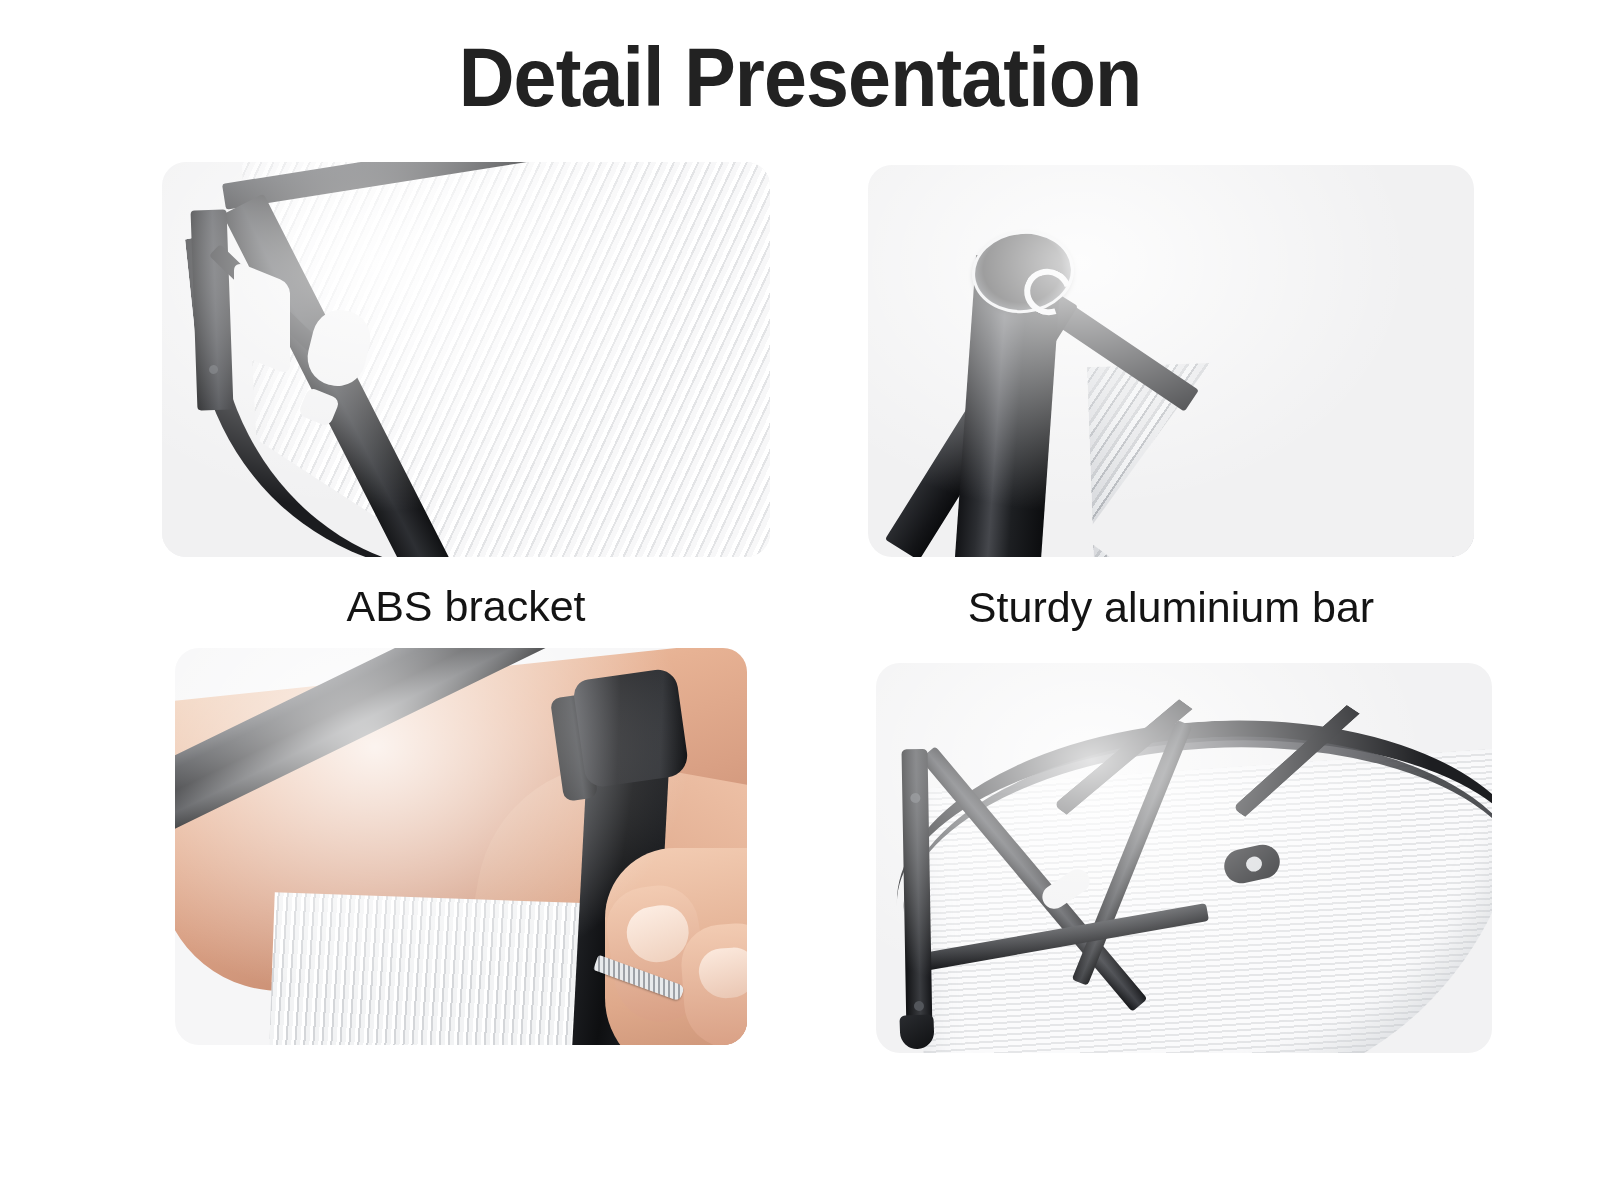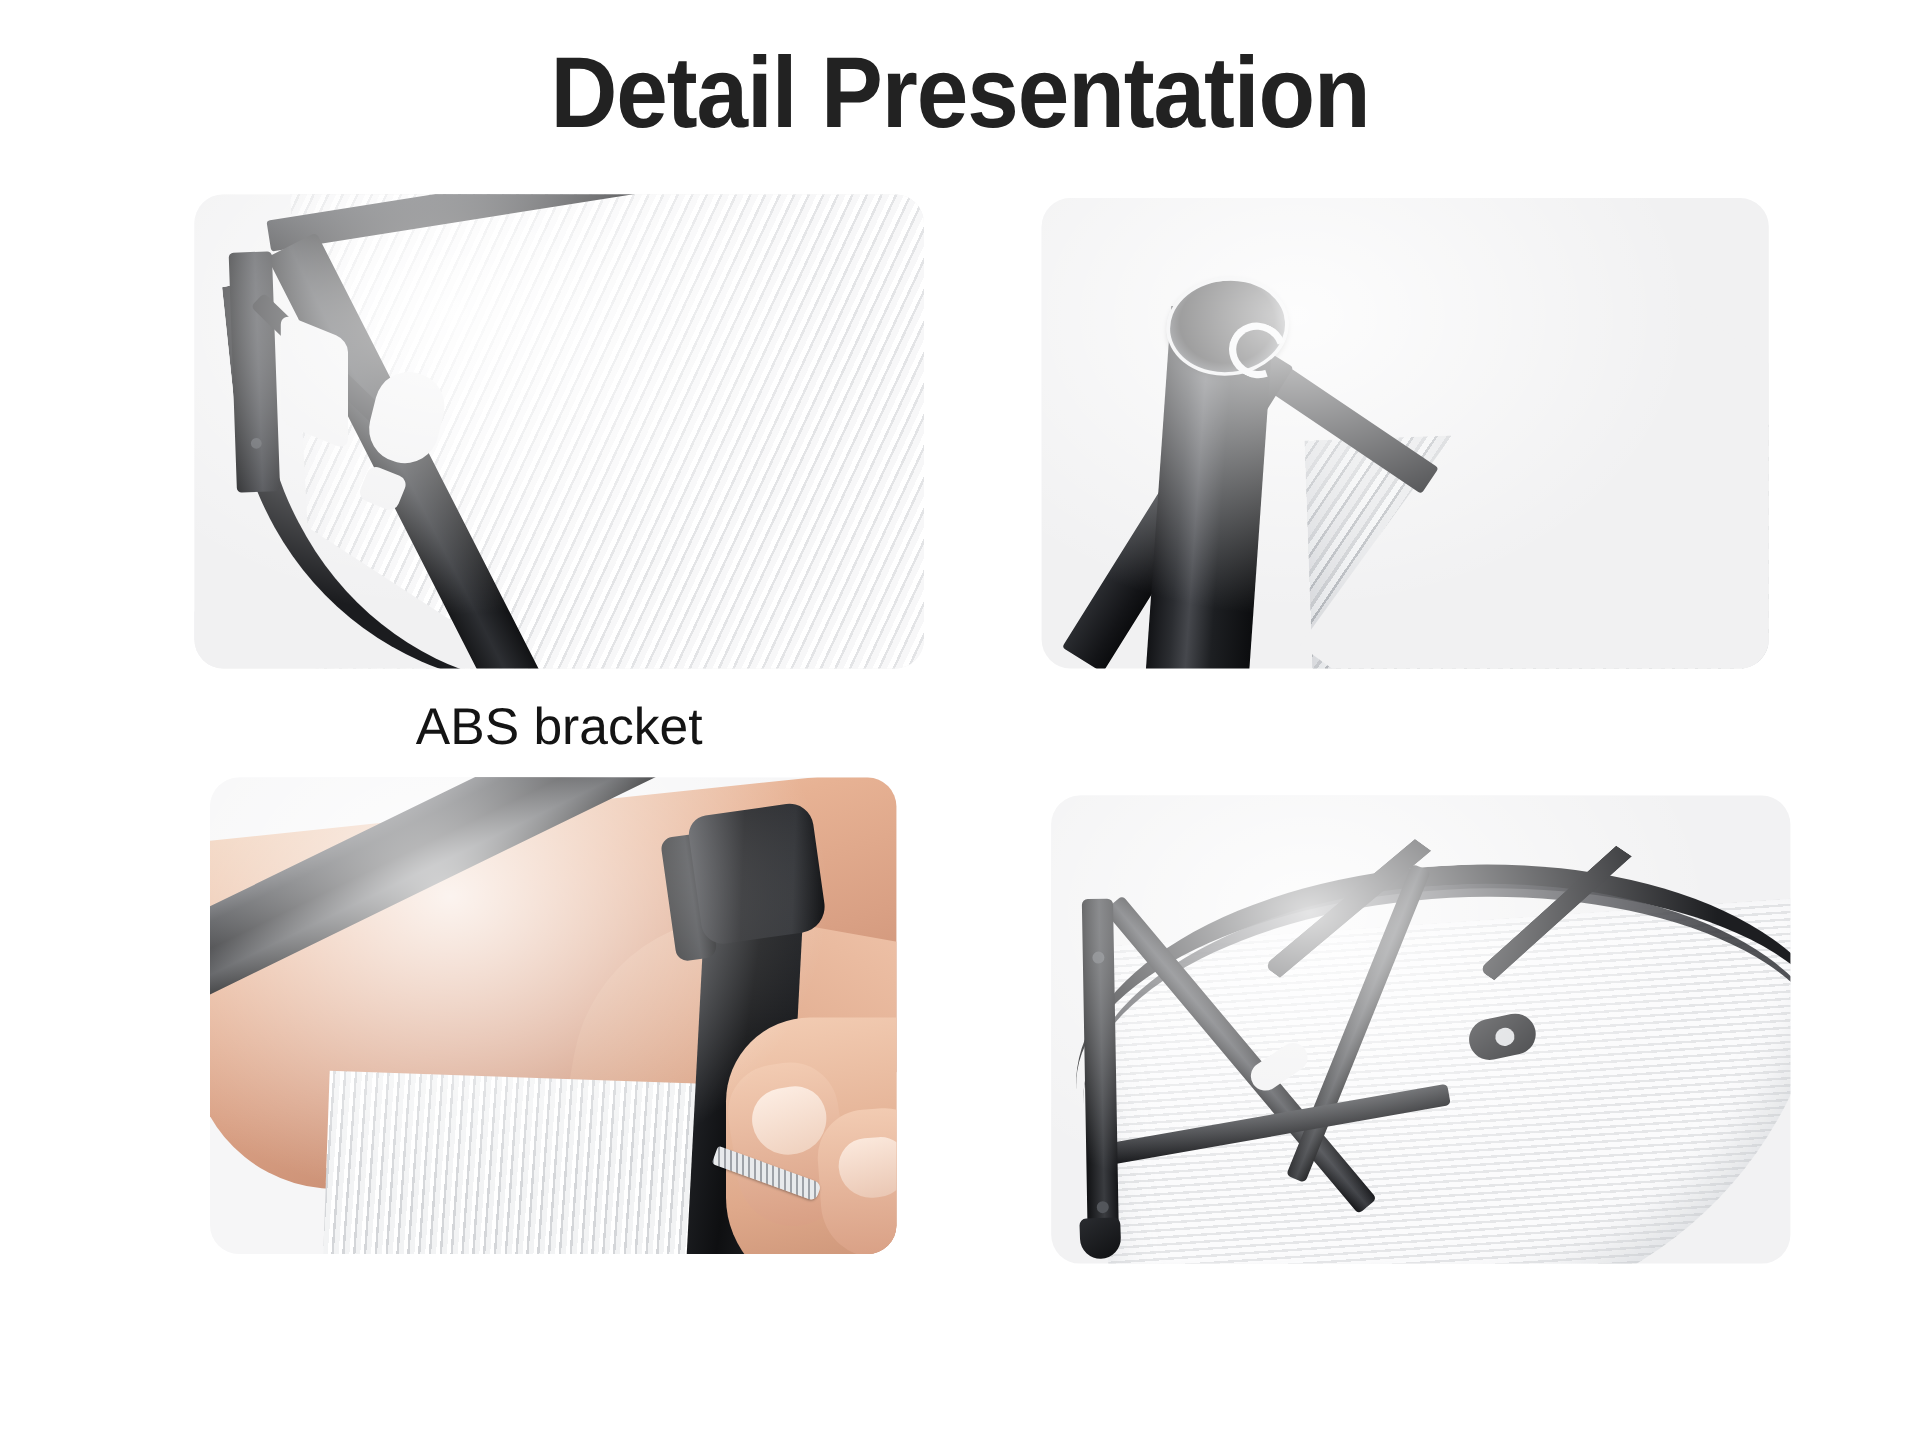--- a/index.html
+++ b/index.html
@@ -433,20 +433,21 @@
           <div class="t2-sheet-mask"></div>
         </div>
         <div class="t2-gasket"></div>
         <div class="t2-barlip"></div>
         <div class="t2-barbody"></div>
         <div class="t2-tube"></div>
         <div class="t2-hook"></div>
         <div class="soft-vignette"></div>
       </div>
     </div>
+    <div class="caption cap-tr">Sturdy aluminium bar</div>
   </div>
 
   <div class="cell cell-bl">
     <div class="tile t3-bg">
       <div class="ph">
         <div class="t3-arm"></div>
         <div class="t3-forearm"></div>
         <div class="t3-panel"></div>
         <div class="t3-sidebar"></div>
         <div class="t3-hand"></div>

